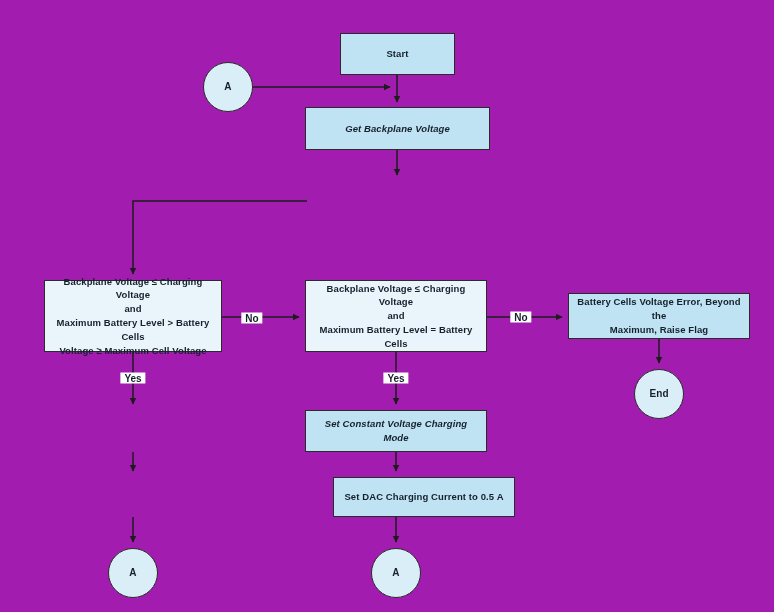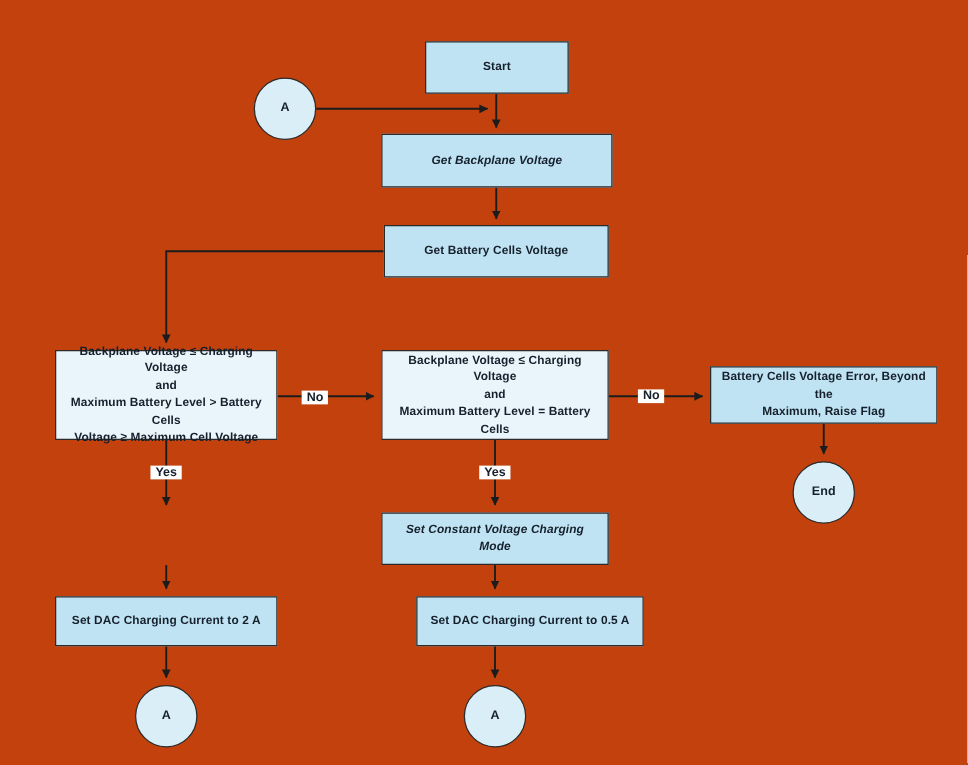--- a/index.html
+++ b/index.html
@@ -1,17 +1,17 @@
 <!DOCTYPE html>
 <html style="--process-fill: #bfe3f3; --decision-fill: #eaf5fb; --connector-fill: #daeef8; --border: #2b2b2b; --text: #16202c; --line: #1c1c1c;"><head>
 <meta charset="utf-8">
 <style>
   html,body{margin:0;padding:0;background:#ffffff;}
   #canvas{
-    position:relative;width:774px;height:612px;background:#c2410c;overflow:hidden;
+    position:relative;width:774px;height:612px;background:#a21caf;overflow:hidden;
     font-family:"Liberation Sans",sans-serif;
   }
   #edges{position:absolute;left:0;top:0;width:774px;height:612px;}
   .node{
     position:absolute;display:flex;align-items:center;justify-content:center;
     border:1.5px solid var(--border,#2b2b2b);
     color:var(--text,#16202c);
     font-size:9.5px;font-weight:700;text-align:center;line-height:1.45;
     white-space:pre-line;box-sizing:border-box;padding:2px 6px;
     letter-spacing:.1px;
@@ -71,38 +71,36 @@
       <path d="M396 517 V 542" marker-end="url(#arrow)"></path>
     </g>
   </svg>
 
   <div class="node process n-start">Start</div>
 
   <div class="node circle n-a-entry">A</div>
 
   <div class="node process n-backplane">Get Backplane Voltage</div>
 
-  <div class="node process n-battery">Get Battery Cells Voltage</div>
 
   <div class="node decision n-dec1">Backplane Voltage ≤ Charging Voltage
 and
 Maximum Battery Level &gt; Battery Cells
 Voltage ≥ Maximum Cell Voltage</div>
 
   <div class="node decision n-dec2">Backplane Voltage ≤ Charging Voltage
 and
 Maximum Battery Level = Battery Cells</div>
 
   <div class="node process n-error">Battery Cells Voltage Error, Beyond the
 Maximum, Raise Flag</div>
 
   <div class="node circle n-end">End</div>
 
 
-  <div class="node process n-dac2">Set DAC Charging Current to 2 A</div>
 
   <div class="node process n-setcv">Set Constant Voltage Charging Mode</div>
 
   <div class="node process n-dac05">Set DAC Charging Current to 0.5 A</div>
 
   <div class="node circle n-a-left">A</div>
 
   <div class="node circle n-a-mid">A</div>
 
   <span class="edge-label l-no1">No</span>

